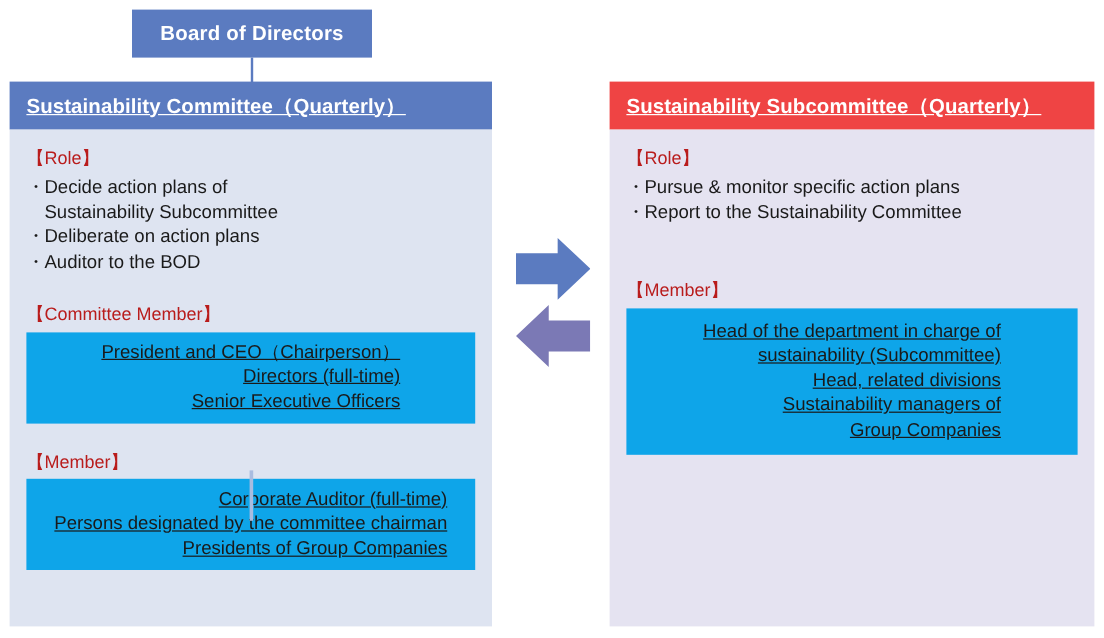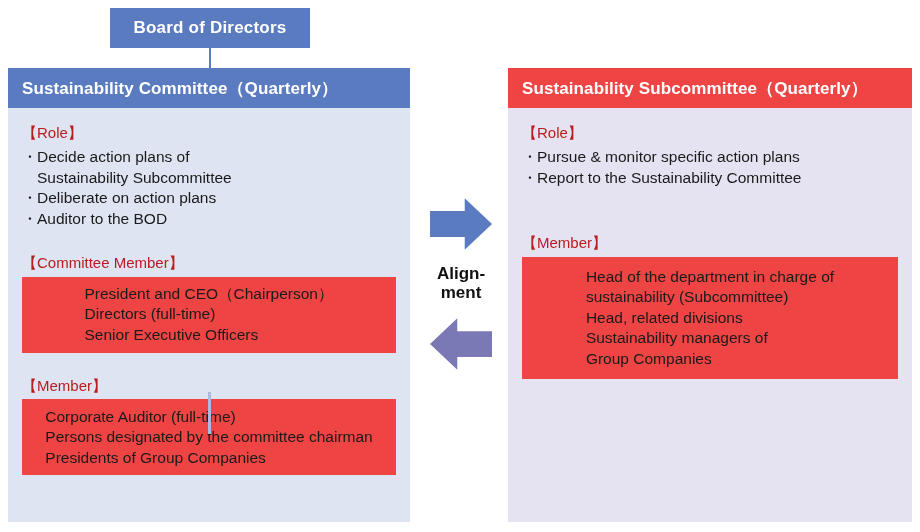--- a/index.html
+++ b/index.html
@@ -48,20 +48,21 @@
   }
   .panel-header {
     color: #ffffff;
     font-size: 17px;
     font-weight: bold;
     display: flex;
     align-items: center;
     padding-left: 14px;
     box-sizing: border-box;
     letter-spacing: .1px;
+    text-decoration: underline;
   }
   .panel-body {
     box-sizing: border-box;
     position: relative;
     padding: 10px 14px 0 14px;
   }
 
   
   #panel-left { left: 8px; width: 402px; }
   #panel-left .panel-header { height: 40px; background: #5B7BC0; }
@@ -93,31 +94,32 @@
   }
   .bullets li::before {
     content: "\30FB";
     position: absolute;
     left: -2px;
     top: 0;
   }
 
   
   .white-box {
-    background: #ef4444;
-    text-align: left;
+    background: #0ea5e9;
+    text-align: right;
     font-size: 15.5px;
     line-height: 1.32;
     white-space: pre-line;
     box-sizing: border-box;
     display: flex;
     flex-direction: column;
     align-items: center;
     justify-content: center;
     padding: 6px 8px;
+    text-decoration: underline;
   }
 
   #left-committee-box { height: 76px; margin-top: 3px; }
   #left-member-box    { height: 76px; margin-top: 2px; }
   #right-member-box   { height: 122px; margin-top: 2px; }
 
   .inner-connector {
     position: absolute;
     left: 200px;
     width: 3px;
@@ -192,22 +194,20 @@
     <div class="white-box" id="left-member-box">
       <span>Corporate Auditor (full-time)
 Persons designated by the committee chairman
 Presidents of Group Companies</span>
     </div>
   </div>
 </div>
 
 <div class="center-col">
   <div class="arrow arrow-right"></div>
-  <div class="align-label">Align-
-ment</div>
   <div class="arrow arrow-left"></div>
 </div>
 
 <div class="panel" id="panel-right">
   <div class="panel-header">
     <span>Sustainability Subcommittee（Quarterly）</span>
   </div>
   <div class="panel-body">
 
     <div class="sect-head">【Role】</div>

